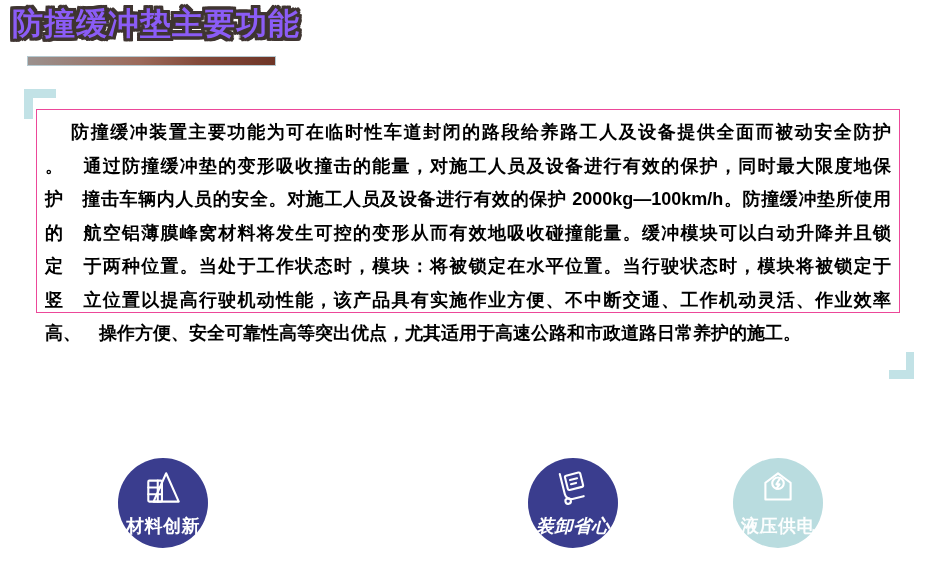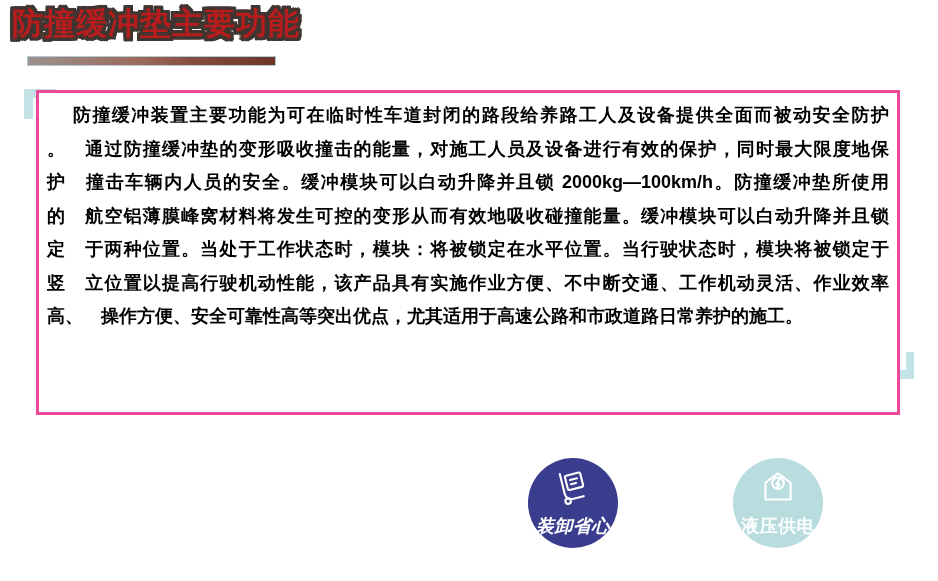--- a/index.html
+++ b/index.html
@@ -8,42 +8,42 @@
     width:938px;height:581px;
     background:#ffffff;
     overflow:hidden;
     font-family:"Liberation Sans","DejaVu Sans",sans-serif;
   }
 
   
   .page-title{
     position:absolute;left:12px;top:3px;margin:0;
     font-size:31px;font-weight:800;letter-spacing:1px;
-    color:#b91c1c;white-space:nowrap;
+    color:#8b5cf6;white-space:nowrap;
     text-shadow:
       -3px -3px 0 #3f3531, -3px 0 0 #3f3531, -3px 3px 0 #3f3531,
        0 -3px 0 #3f3531,  0 3px 0 #3f3531,
        3px -3px 0 #3f3531,  3px 0 0 #3f3531,  3px 3px 0 #3f3531,
       -2px -3px 0 #3f3531, 2px -3px 0 #3f3531,
       -2px 3px 0 #3f3531,  2px 3px 0 #3f3531,
       -3px 2px 0 #3f3531,  3px 2px 0 #3f3531,
       -3px -2px 0 #3f3531, 3px -2px 0 #3f3531;
   }
   .title-underline{
     position:absolute;left:27px;top:56px;
     width:247px;height:8px;
     border:1px solid #b5c9d0;
     background:linear-gradient(to right,#9b918e 0%,#9c6a5b 45%,#83493a 70%,#6e3527 100%);
   }
 
   
   .textbox{
-    position:absolute;left:36px;top:90px;
-    width:864px;height:325px;box-sizing:border-box;
-    border:3px solid #ec4899;background:#ffffff;
+    position:absolute;left:36px;top:109px;
+    width:864px;height:204px;box-sizing:border-box;
+    border:1px solid #ec4899;background:#ffffff;
     padding:6px 8px 0 8px;
   }
   .body-line{
     font-size:18px;font-weight:700;color:#000000;
     line-height:33.5px;white-space:pre;
     text-align:justify;text-align-last:justify;
   }
   .body-line:last-child{text-align-last:left;}
 
   .corner-accent-tl{
@@ -84,27 +84,39 @@
 
   <h1 class="page-title">防撞缓冲垫主要功能</h1>
   <div class="title-underline"></div>
 
   <div class="corner-accent-tl"></div>
   <div class="corner-accent-br"></div>
 
   <div class="textbox">
     <div class="body-line">　 防撞缓冲装置主要功能为可在临时性车道封闭的路段给养路工人及设备提供全面而被动安全防护</div>
     <div class="body-line">。　通过防撞缓冲垫的变形吸收撞击的能量，对施工人员及设备进行有效的保护，同时最大限度地保</div>
-    <div class="body-line">护　撞击车辆内人员的安全。缓冲模块可以白动升降并且锁 2000kg—100km/h。防撞缓冲垫所使用</div>
+    <div class="body-line">护　撞击车辆内人员的安全。对施工人员及设备进行有效的保护 2000kg—100km/h。防撞缓冲垫所使用</div>
     <div class="body-line">的　航空铝薄膜峰窝材料将发生可控的变形从而有效地吸收碰撞能量。缓冲模块可以白动升降并且锁</div>
     <div class="body-line">定　于两种位置。当处于工作状态时，模块：将被锁定在水平位置。当行驶状态时，模块将被锁定于</div>
     <div class="body-line">竖　立位置以提高行驶机动性能，该产品具有实施作业方便、不中断交通、工作机动灵活、作业效率</div>
     <div class="body-line">高、　操作方便、安全可靠性高等突出优点，尤其适用于高速公路和市政道路日常养护的施工。</div>
   </div>
 
+  <div class="feature dark f1">
+    <span class="icon">
+      <svg width="42" height="42" viewBox="0 0 40 40" fill="none" stroke="#ffffff" stroke-width="2" stroke-linecap="round" stroke-linejoin="round">
+        <path d="M23 6 L35 33 H11 Z"></path>
+        <rect x="6" y="13" width="13" height="20" rx="1"></rect>
+        <line x1="6" y1="19.5" x2="19" y2="19.5"></line>
+        <line x1="6" y1="26" x2="19" y2="26"></line>
+        <line x1="15" y1="13" x2="15" y2="33"></line>
+      </svg>
+    </span>
+    <div class="label">材料创新</div>
+  </div>
 
 
   <div class="feature dark f3">
     <span class="icon">
       <svg width="42" height="42" viewBox="0 0 40 40" fill="none" stroke="#ffffff" stroke-width="2" stroke-linecap="round" stroke-linejoin="round">
         <g transform="rotate(-14 20 20)">
           <rect x="15" y="7" width="15" height="14" rx="1.5"></rect>
           <path d="M19 12 H26"></path>
           <path d="M19 16 H24"></path>
           <path d="M11 4 V24 C11 27.3 13.7 30 17 30 H28"></path>

